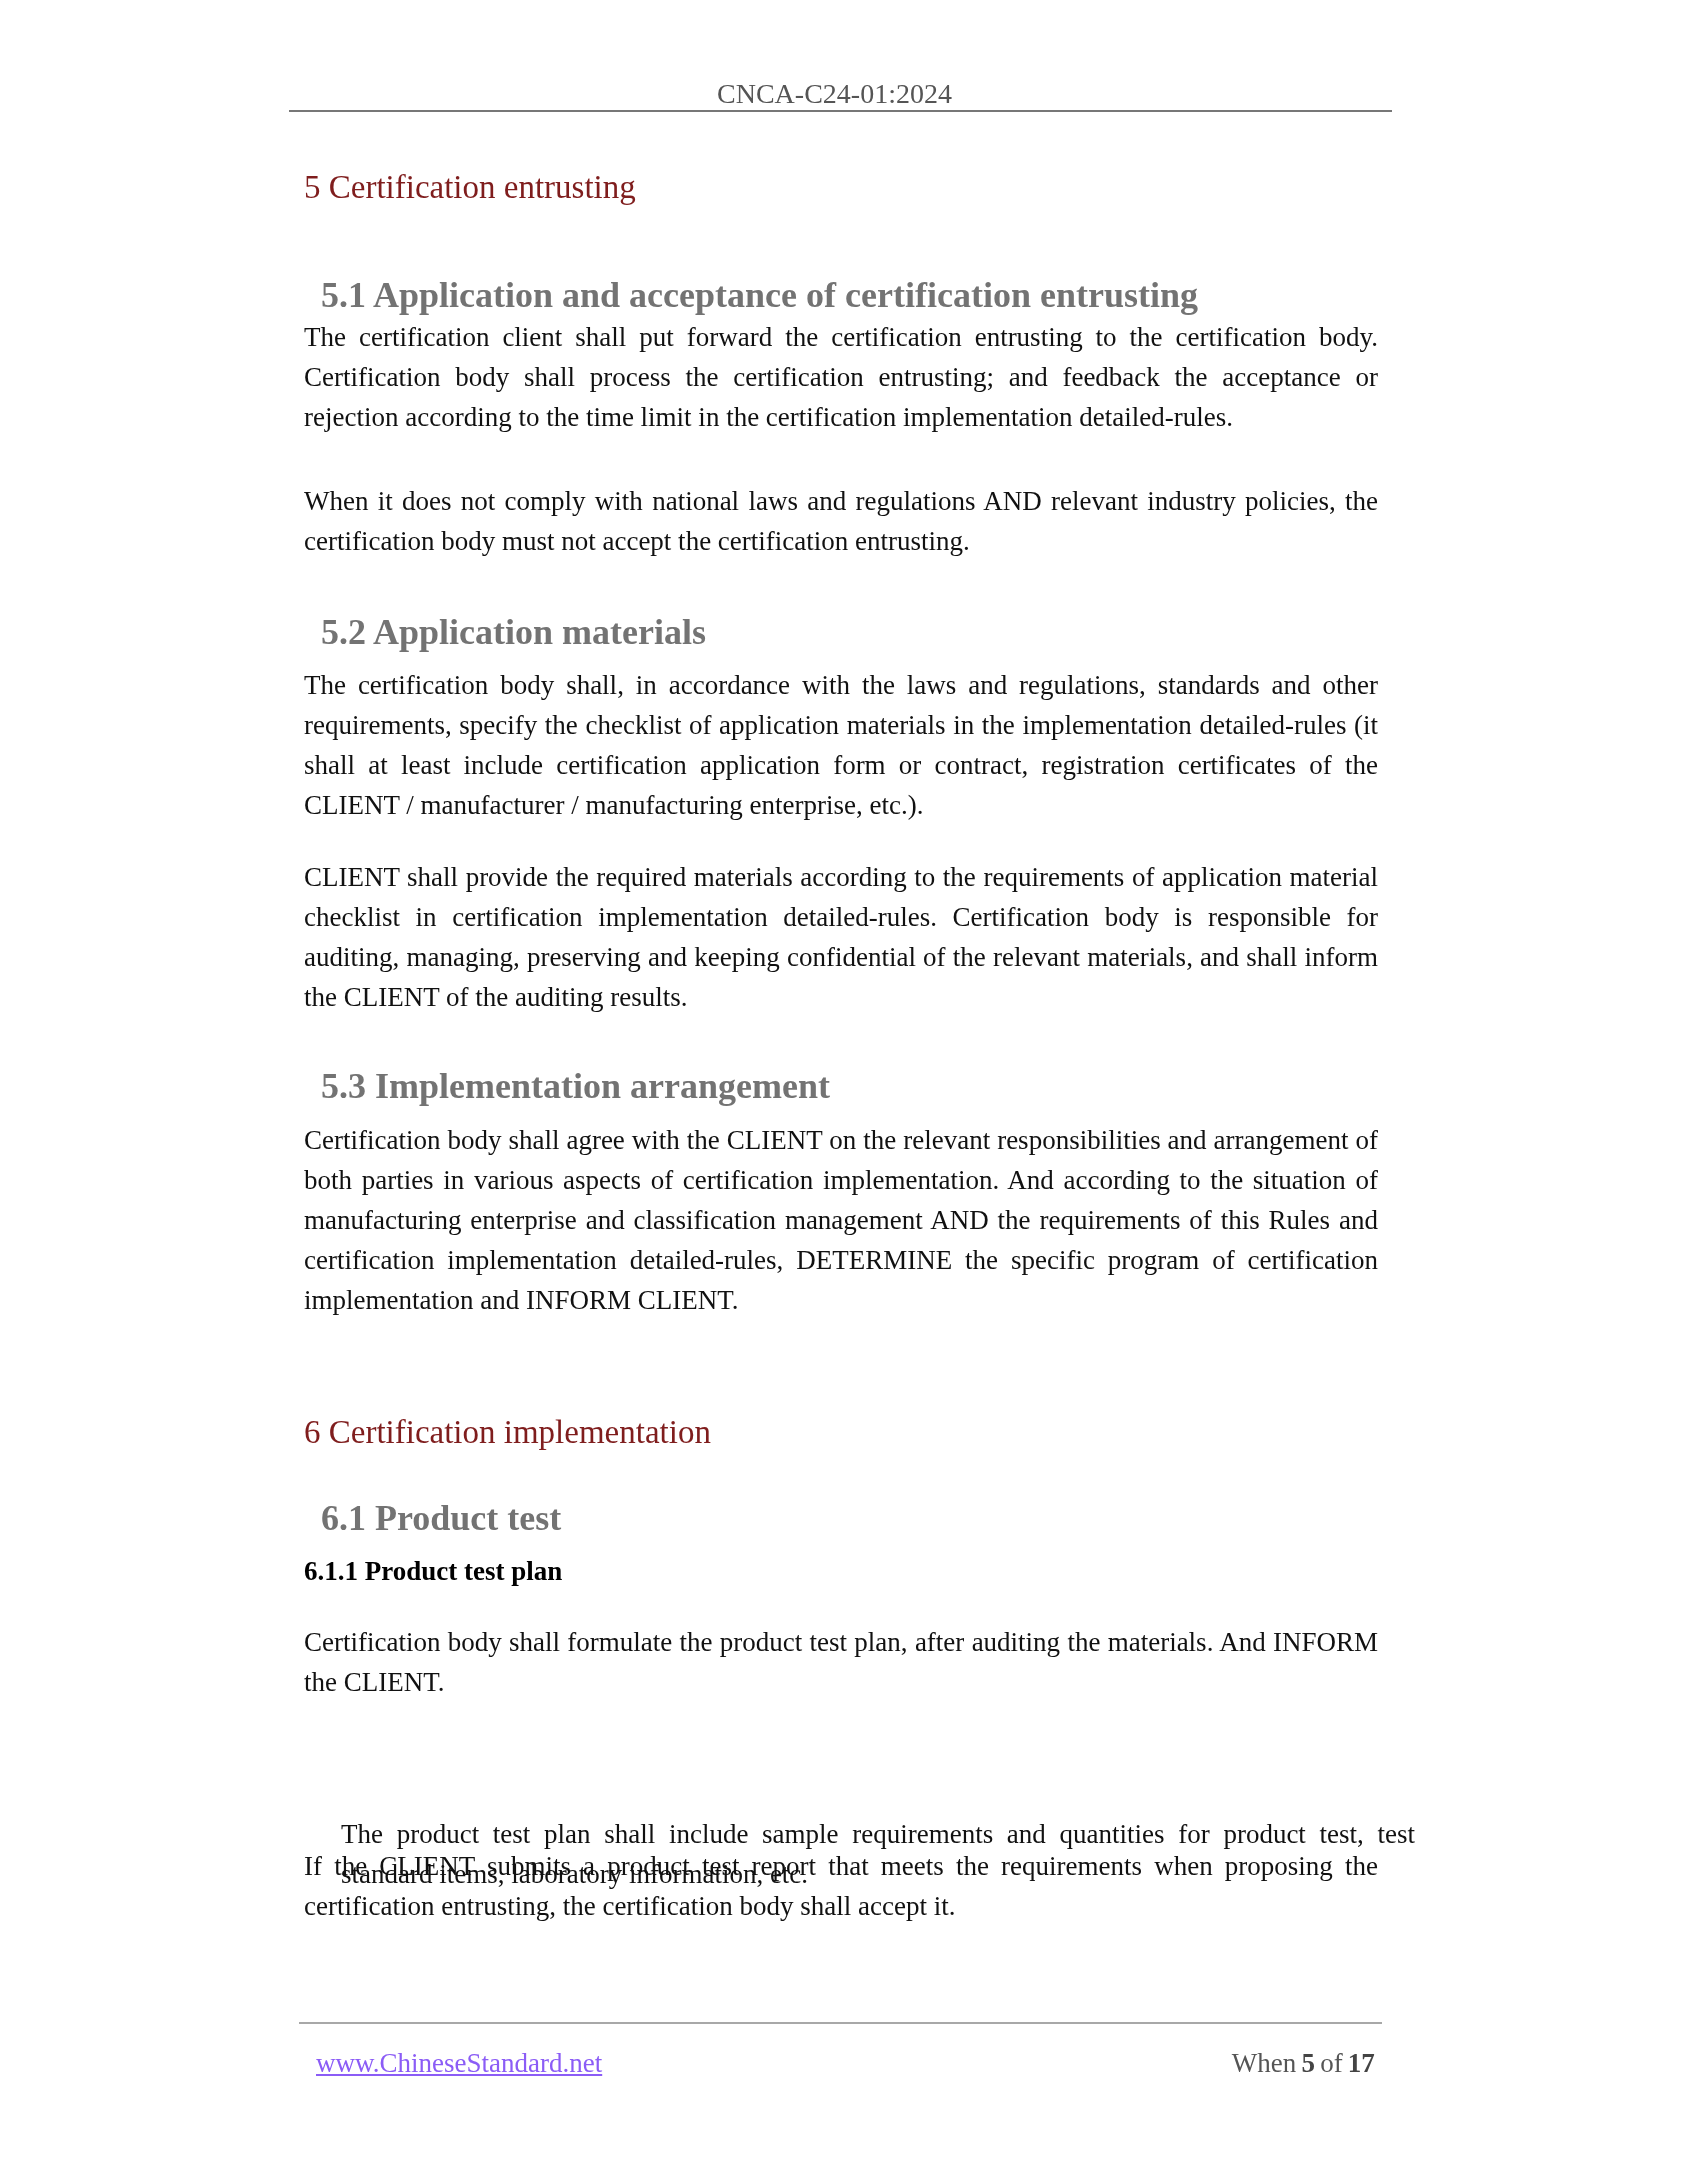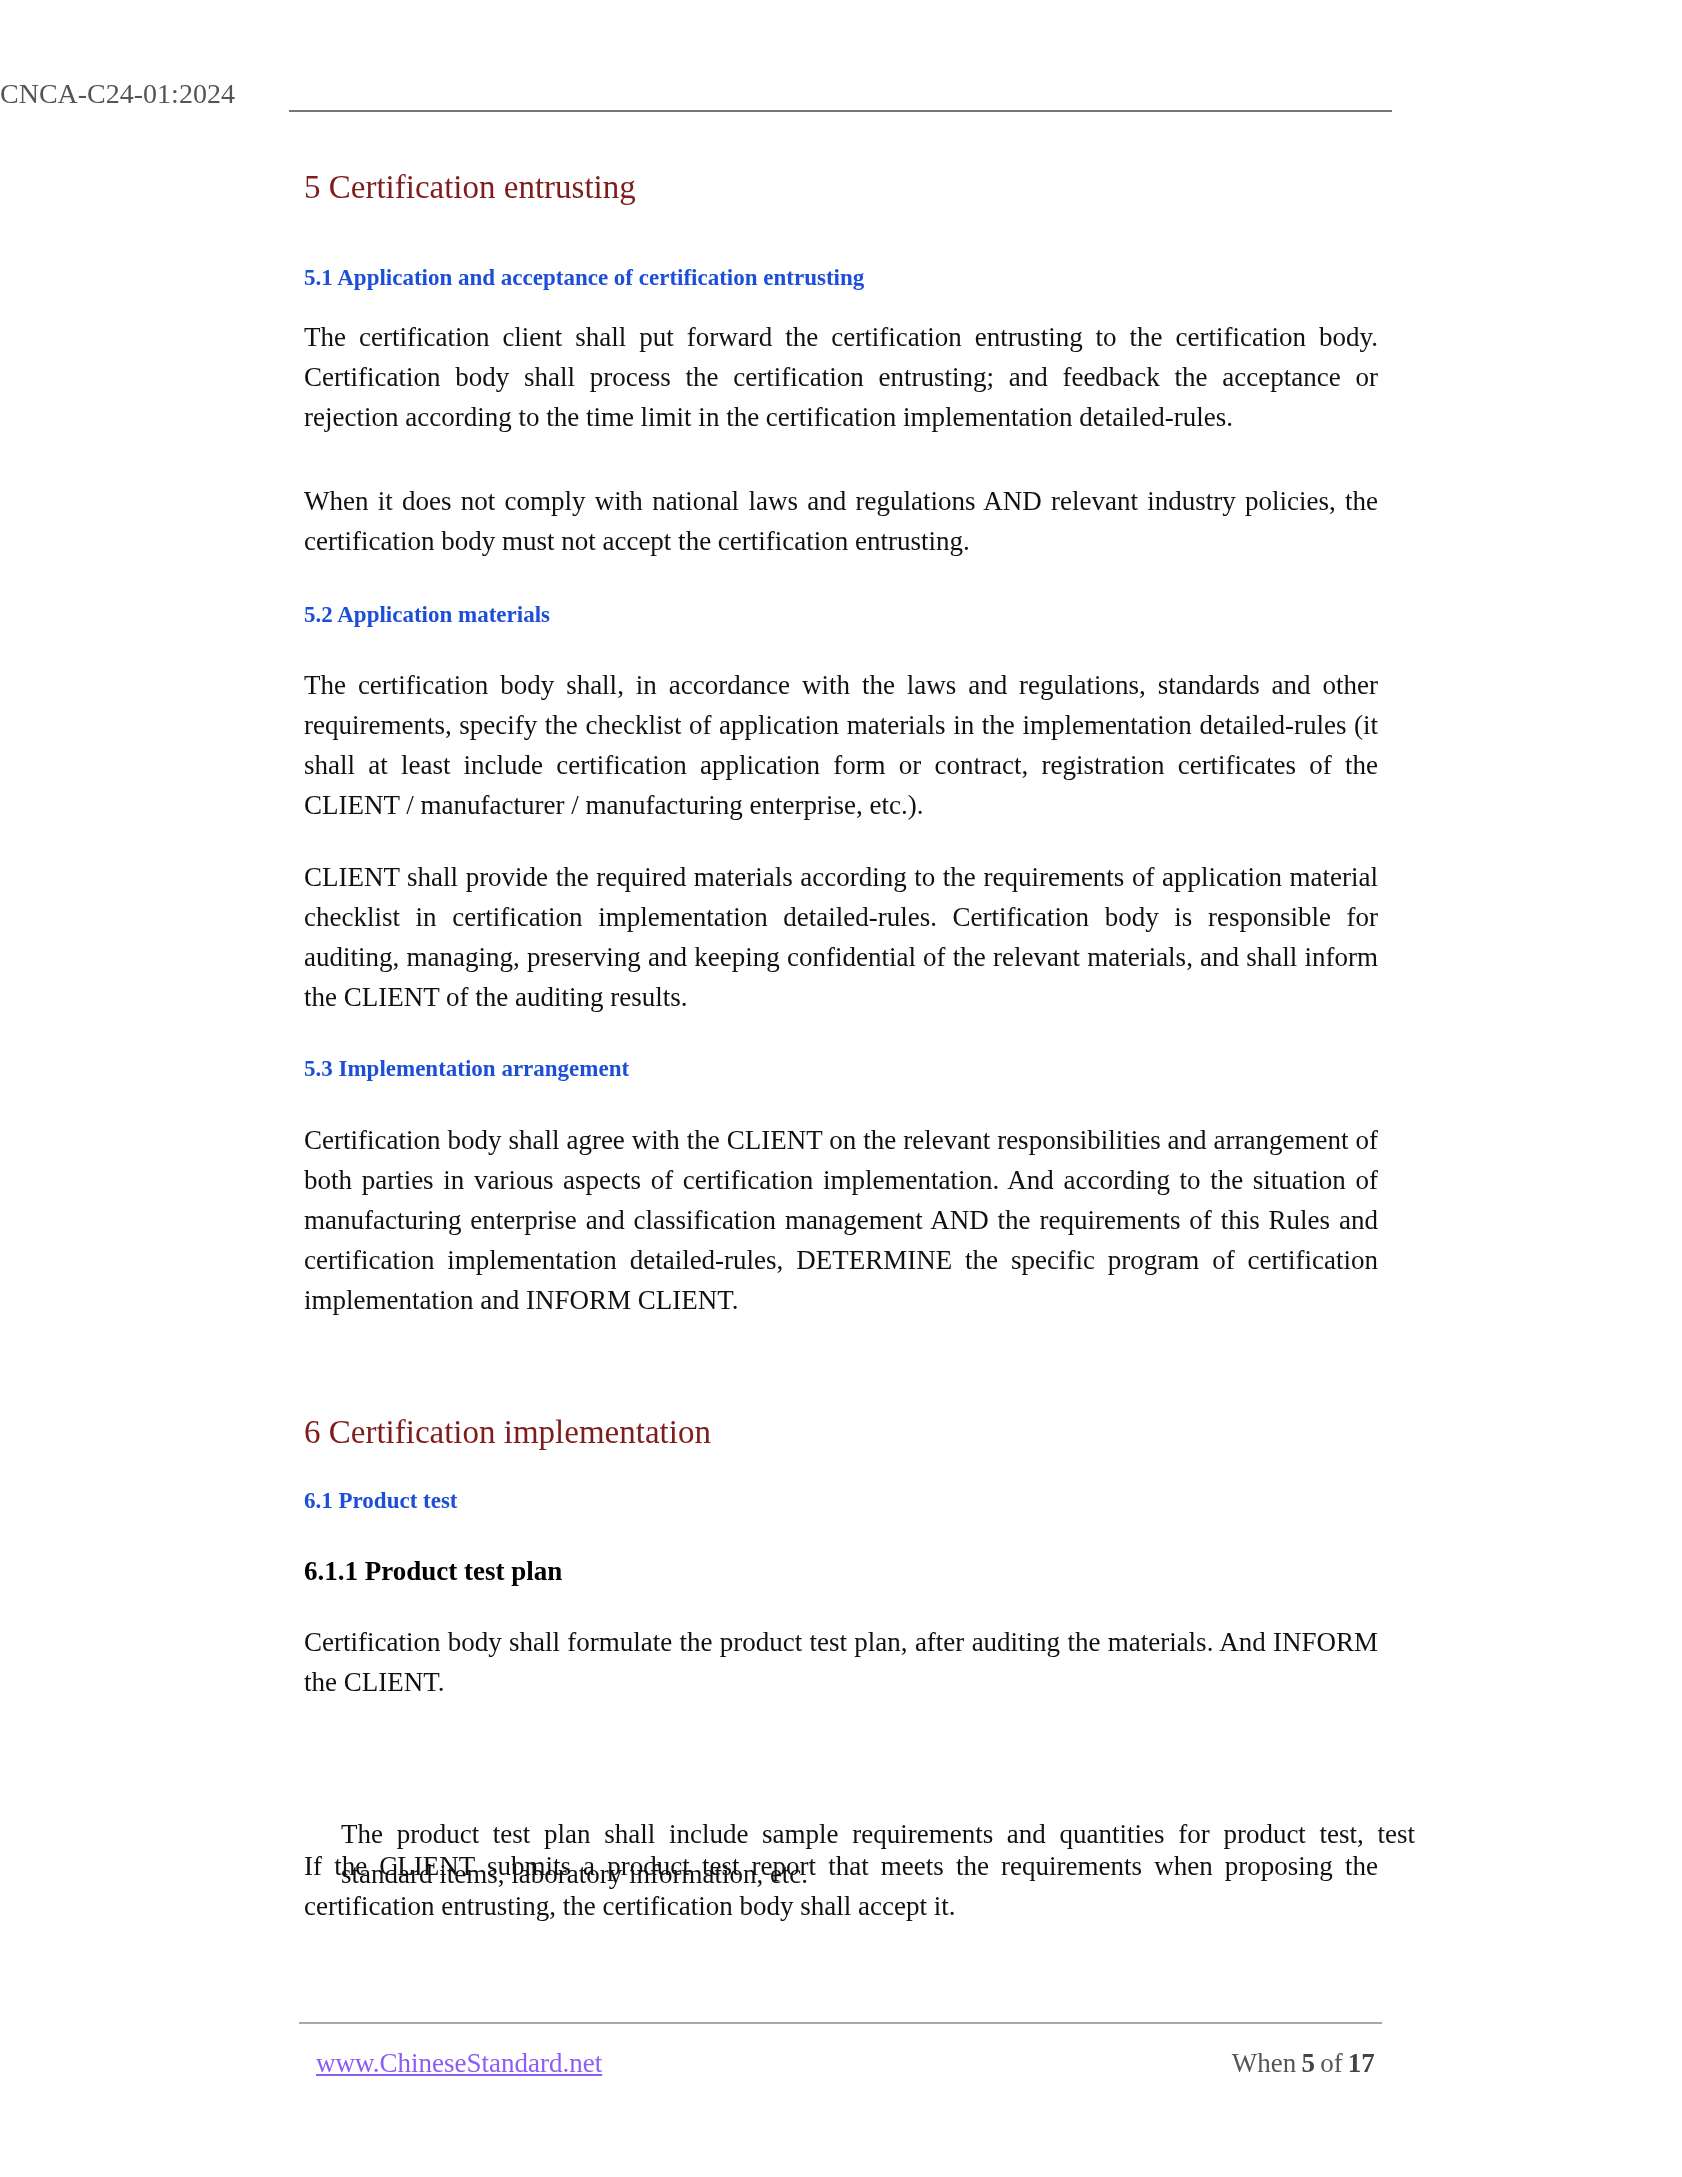--- a/index.html
+++ b/index.html
@@ -1,23 +1,23 @@
 <!DOCTYPE html>
 <html style="font-size:14px"><head>
 <meta charset="utf-8">
 <style>
   html, body { margin: 0; padding: 0; background: #ffffff; }
   body { width: 1683px; height: 2177px; position: relative; overflow: hidden;
          font-family: "Liberation Serif", "DejaVu Serif", serif; color: #111; }
   .abs { position: absolute; }
-  .hdr-text { left: 0; width: 1669px; top: 76px; font-size: 28px; color: #555; line-height: 35px; }
+  .hdr-text { left: 0; width: 1669px; top: 76px; text-align: center; font-size: 28px; color: #555; line-height: 35px; }
   .hdr-line { left: 289px; width: 1103px; top: 110px; height: 1.7px; background: #777; }
   .col { left: 304px; width: 1074px; }
   .h1 { font-weight: normal; font-size: 33px; line-height: 48px; margin: 0; color: #7f1d1d; }
-  .h2 { font-weight: bold; font-size: 23px; line-height: 36px; margin: 0; color: #1d4ed8; }
+  .h2 { font-weight: bold; font-size: 36px; line-height: 36px; margin: 17px; color: #737373; }
   .h3 { font-weight: bold; font-size: 27px; line-height: 35px; margin: 0; color: #000; }
   .p { font-size: 27px; line-height: 40px; margin: 0; text-align: justify; color: #111; }
   .ftr-line { left: 299px; width: 1083px; top: 2022px; height: 1.7px; background: #a8a8a8; }
   .ftr-link { left: 316px; top: 2046px; font-size: 27px; line-height: 35px; color: #8b5cf6; text-decoration: underline; }
   .ftr-page { right: 303px; top: 2046px; font-size: 27px; line-height: 35px; color: #555; }
   .ftr-page b { font-weight: bold; color: #444; margin: 0 5.2px; }
 </style>
 </head>
 <body>
 

